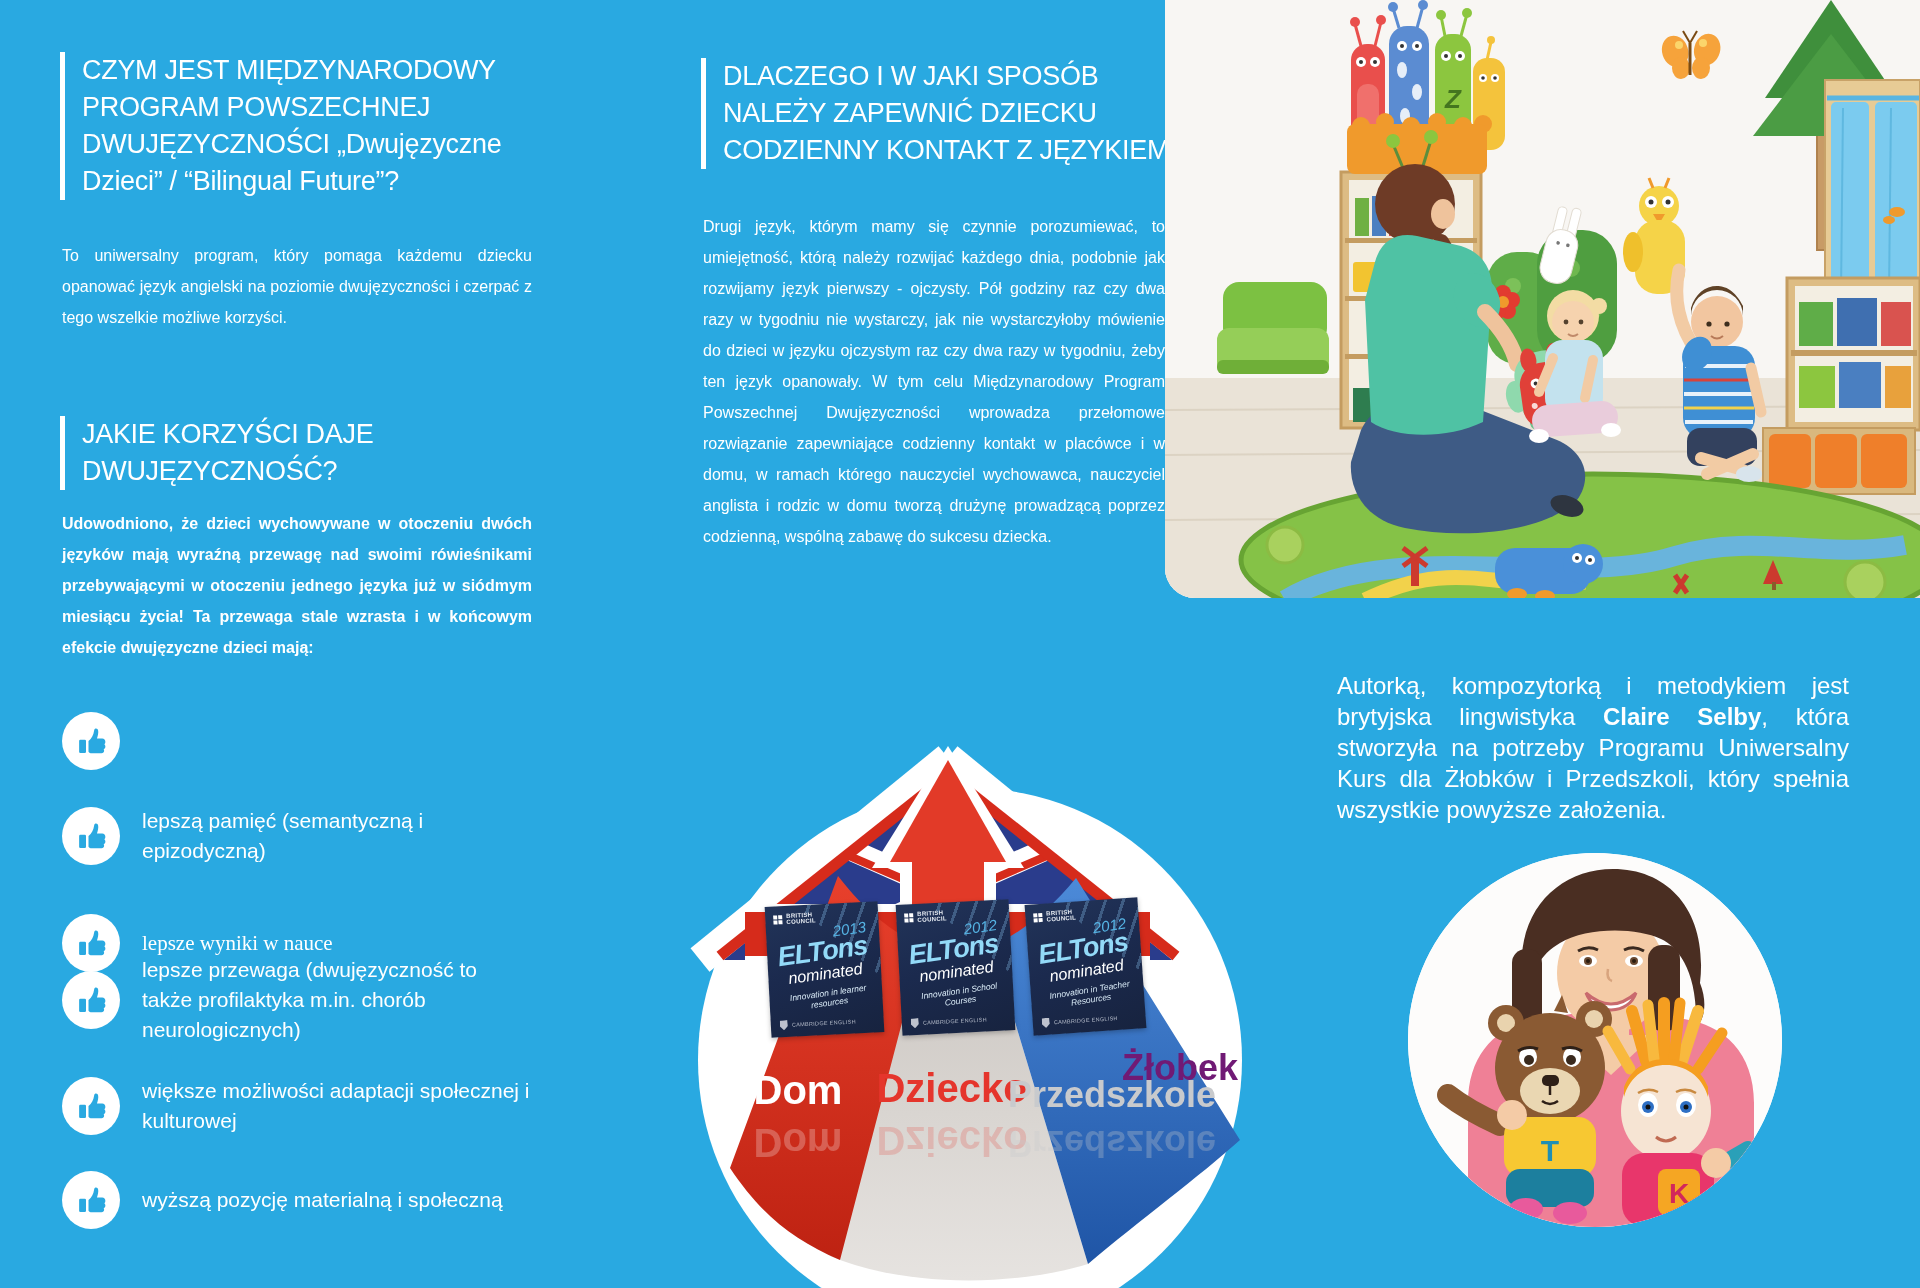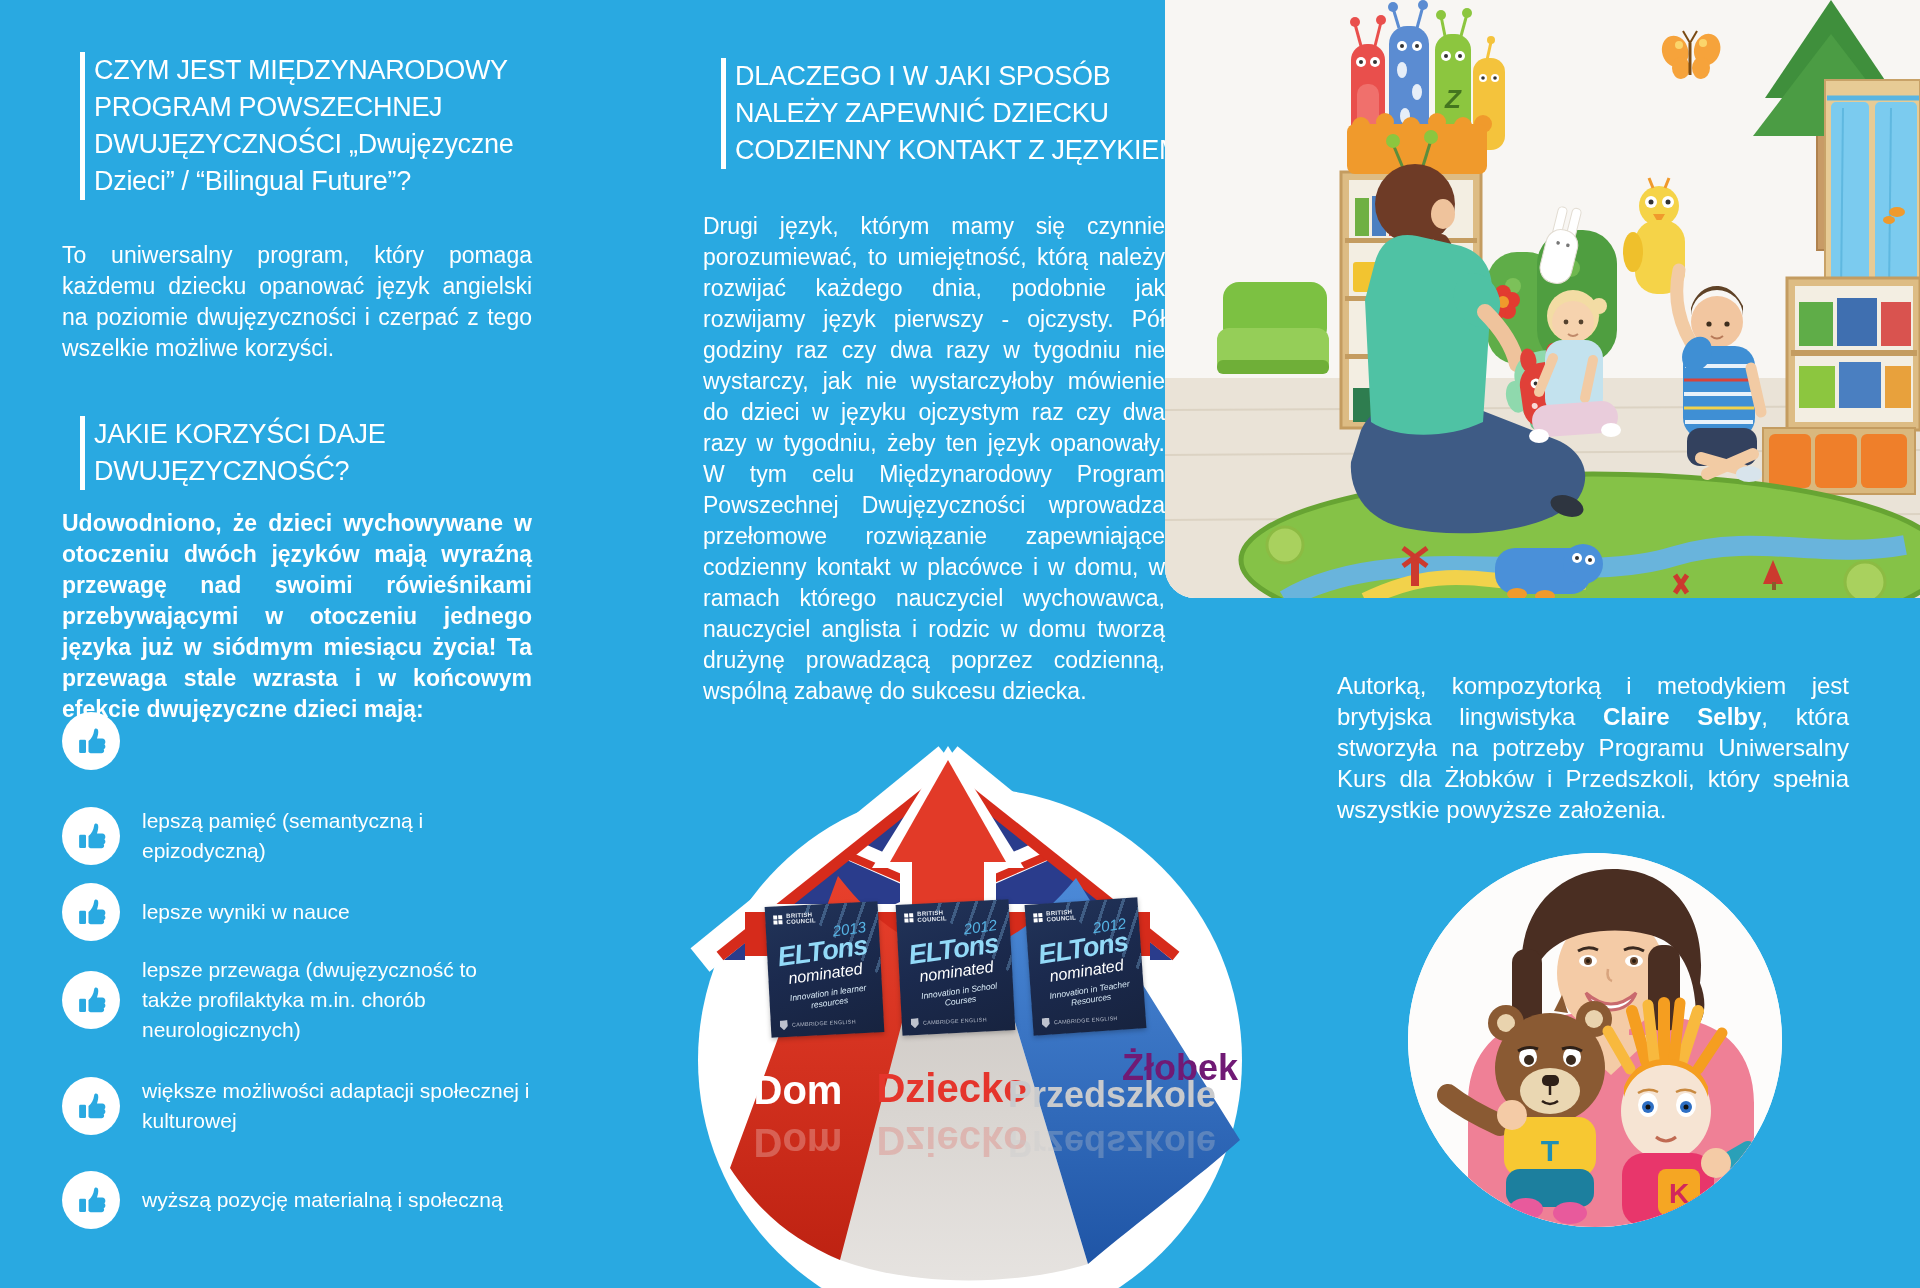--- a/index.html
+++ b/index.html
@@ -1,24 +1,24 @@
 <!DOCTYPE html>
 <html><head>
 <meta charset="utf-8">
 <style>
   html,body{margin:0;padding:0;background:#555;}
   .page{position:relative;width:1920px;height:1288px;overflow:hidden;
         background:#29A9E1;color:#fff;
         font-family:"Liberation Sans", sans-serif;}
   .abs{position:absolute;}
   
-  .h-block{border-left:5px solid #fff;padding-left:9px;margin-left:20px;}
+  .h-block{border-left:5px solid #fff;padding-left:17px;}
   .h{font-size:27px;line-height:37px;letter-spacing:-0.3px;font-weight:400;}
   
-  .body-text{font-size:23px;line-height:31px;text-align:justify;font-weight:400;}
+  .body-text{font-size:16px;line-height:31px;text-align:justify;font-weight:400;}
   
   .benefit{display:flex;align-items:center;gap:22px;}
   .thumb{width:58px;height:58px;border-radius:50%;background:#fff;flex:0 0 auto;
          display:flex;align-items:center;justify-content:center;}
   .benefit-text{font-size:21px;line-height:30px;}
   
   .photo{left:1165px;top:0;width:755px;height:598px;border-radius:0 0 0 30px;
          overflow:hidden;background:#F6F4F0;}
   
   .author-text{left:1337px;top:670px;width:512px;font-size:24px;line-height:31px;text-align:justify;}
@@ -82,21 +82,21 @@
     <span class="thumb">
       <svg width="40" height="40" viewBox="0 0 64 64">
           <g fill="#29A9E1">
             <rect x="13" y="30" width="11" height="21" rx="2"></rect>
             <path d="M28,49 V32 C33,28 36,22 37,15 C37.5,11 43,11 43.5,15.5 C44,19 43,24 41.5,28 H50 C53,28 55,30.5 55,33.5 C55,35 54.4,36.3 53.4,37.2 C54.4,38 55,39.3 55,40.8 C55,42.8 53.9,44.4 52.3,45.2 C52.7,45.9 53,46.7 53,47.6 C53,49.9 51.2,51.7 48.9,51.7 H33 C31,51.7 29.3,50.8 28,49 Z"></path>
           </g>
         </svg>
     </span>
     <span class="benefit-text">lepszą pamięć (semantyczną i epizodyczną)</span>
   </div>
-  <div class="abs benefit" style="left:62px;top:872px;width:470px;height:80px;">
+  <div class="abs benefit" style="left:62px;top:903px;width:470px;height:80px;font-family:Liberation Serif, serif;">
     <span class="thumb">
       <svg width="40" height="40" viewBox="0 0 64 64">
           <g fill="#29A9E1">
             <rect x="13" y="30" width="11" height="21" rx="2"></rect>
             <path d="M28,49 V32 C33,28 36,22 37,15 C37.5,11 43,11 43.5,15.5 C44,19 43,24 41.5,28 H50 C53,28 55,30.5 55,33.5 C55,35 54.4,36.3 53.4,37.2 C54.4,38 55,39.3 55,40.8 C55,42.8 53.9,44.4 52.3,45.2 C52.7,45.9 53,46.7 53,47.6 C53,49.9 51.2,51.7 48.9,51.7 H33 C31,51.7 29.3,50.8 28,49 Z"></path>
           </g>
         </svg>
     </span>
     <span class="benefit-text">lepsze wyniki w nauce</span>
   </div>

